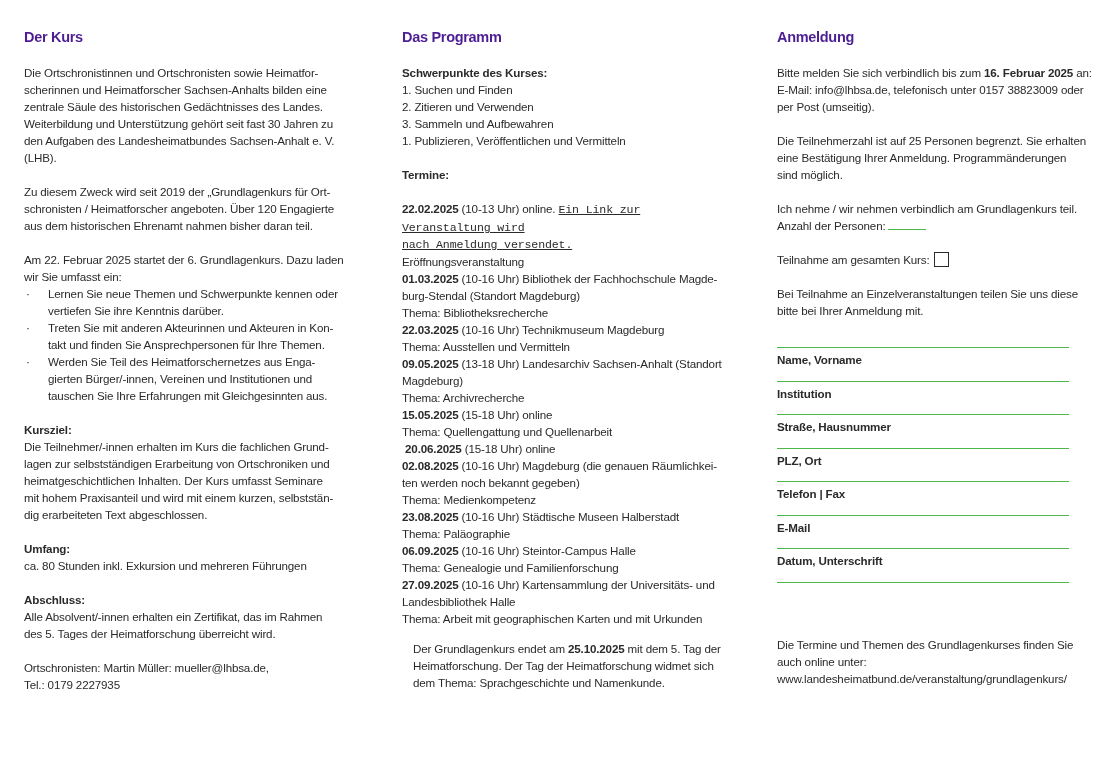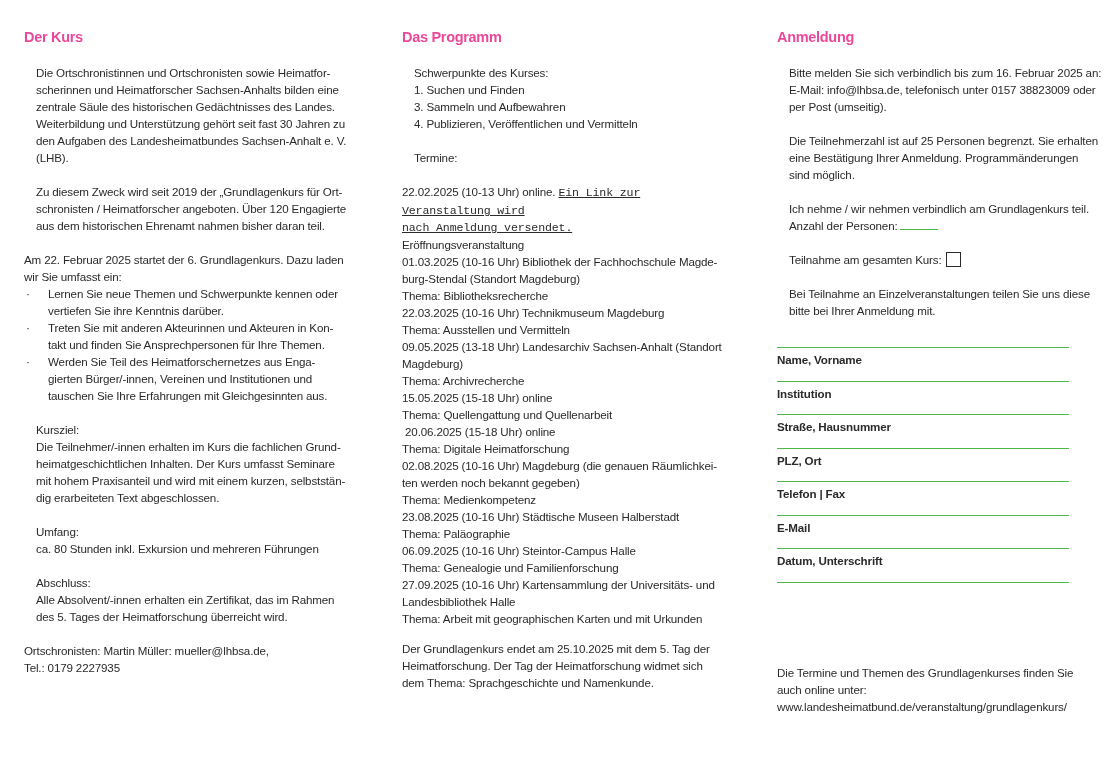--- a/index.html
+++ b/index.html
@@ -7,42 +7,42 @@
     width: 1120px; height: 784px; background: #ffffff; position: relative; overflow: hidden;
     font-family: "Liberation Sans", sans-serif; color: #2a2a2a;
     font-size: 11.6px; line-height: 17px; letter-spacing: -0.15px;
   }
   .col { position: absolute; top: 27px; }
   #col1 { left: 24px; width: 330px; }
   #col2 { left: 402px; width: 330px; }
   #col3 { left: 777px; width: 330px; }
   h2 {
     margin: 0 0 17px 0; font-size: 14.5px; line-height: 20px; font-weight: bold;
-    color: #ec4899; letter-spacing: -0.3px;
-  }
-  p { margin: 0 0 17px 12px; }
-  .bold { font-weight: normal; }
+    color: #4c1d95; letter-spacing: -0.3px;
+  }
+  p { margin: 0 0 17px 0; }
+  .bold { font-weight: bold; }
   ul.bullets { list-style: none; margin: 0 0 17px 0; padding: 0; }
   ul.bullets li { position: relative; padding-left: 24px; }
   ul.bullets li .dot { position: absolute; left: 2px; top: 0; }
   .link { text-decoration: underline; font-family: Liberation Mono, monospace; }
   .line { display: block; }
   .inline-field {
     display: inline-block; width: 38px; border-bottom: 1.5px solid #4cb848; vertical-align: baseline;
     height: 10px; margin-left: 2px;
   }
   .checkbox {
     display: inline-block; width: 15px; height: 15px; border: 1.4px solid #2a2a2a;
     vertical-align: -3px; margin-left: 4px; box-sizing: border-box;
   }
   .form-fields { margin-top: 28px; width: 292px; font-weight: bold; }
   .form-line { border-top: 1.5px solid #4cb848; height: 0; }
   .form-label { height: 32.5px; padding-top: 3px; box-sizing: border-box; }
-  .footer3 { position: absolute; top: 664px; left: 777px; width: 340px; }
-  .footer2 { position: absolute; top: 640px; left: 402px; width: 330px; }
+  .footer3 { position: absolute; top: 636px; left: 777px; width: 340px; }
+  .footer2 { position: absolute; top: 640px; left: 413px; width: 330px; }
 </style>
 </head>
 <body>
 
 <div id="col1" class="col">
   <h2>Der Kurs</h2>
   <p>
     <span class="line">Die Ortschronistinnen und Ortschronisten sowie Heimatfor-</span>
     <span class="line">scherinnen und Heimatforscher Sachsen-Anhalts bilden eine</span>
     <span class="line">zentrale Säule des historischen Gedächtnisses des Landes.</span>
@@ -73,20 +73,21 @@
     <li>
       <span class="dot">·</span>
       <span class="line">Werden Sie Teil des Heimatforschernetzes aus Enga-</span>
       <span class="line">gierten Bürger/-innen, Vereinen und Institutionen und</span>
       <span class="line">tauschen Sie Ihre Erfahrungen mit Gleichgesinnten aus.</span>
     </li>
   </ul>
   <p>
     <span class="line bold">Kursziel:</span>
     <span class="line">Die Teilnehmer/-innen erhalten im Kurs die fachlichen Grund-</span>
+    <span class="line">lagen zur selbstständigen Erarbeitung von Ortschroniken und</span>
     <span class="line">heimatgeschichtlichen Inhalten. Der Kurs umfasst Seminare</span>
     <span class="line">mit hohem Praxisanteil und wird mit einem kurzen, selbststän-</span>
     <span class="line">dig erarbeiteten Text abgeschlossen.</span>
   </p>
   <p>
     <span class="line bold">Umfang:</span>
     <span class="line">ca. 80 Stunden inkl. Exkursion und mehreren Führungen</span>
   </p>
   <p>
     <span class="line bold">Abschluss:</span>
@@ -97,22 +98,23 @@
     <span class="line">Ortschronisten: Martin Müller: mueller@lhbsa.de,</span>
     <span class="line">Tel.: 0179 2227935</span>
   </div>
 </div>
 
 <div id="col2" class="col">
   <h2>Das Programm</h2>
   <p>
     <span class="line bold">Schwerpunkte des Kurses:</span>
     <span class="line">1. Suchen und Finden</span>
+    <span class="line">2. Zitieren und Verwenden</span>
     <span class="line">3. Sammeln und Aufbewahren</span>
-    <span class="line">4. Publizieren, Veröffentlichen und Vermitteln</span>
+    <span class="line">1. Publizieren, Veröffentlichen und Vermitteln</span>
   </p>
   <p>
     <span class="line bold">Termine:</span>
   </p>
   <div>
 
     <div>
       <span class="bold">22.02.2025</span><span> (10-13 Uhr) online. </span><span class="link">Ein Link zur Veranstaltung wird</span>
       <span class="line link">nach Anmeldung versendet.</span>
       <span class="line">Eröffnungsveranstaltung</span>
@@ -135,21 +137,20 @@
       <span class="line">Thema: Archivrecherche</span>
     </div>
 
     <div>
       <span class="bold">15.05.2025</span><span> (15-18 Uhr) online</span>
       <span class="line">Thema: Quellengattung und Quellenarbeit</span>
     </div>
 
     <div>
       <span class="bold" style="white-space:pre"> 20.06.2025</span><span> (15-18 Uhr) online</span>
-      <span class="line">Thema: Digitale Heimatforschung</span>
     </div>
 
     <div>
       <span class="bold">02.08.2025</span><span> (10-16 Uhr) Magdeburg (die genauen Räumlichkei-</span>
       <span class="line">ten werden noch bekannt gegeben)</span>
       <span class="line">Thema: Medienkompetenz</span>
     </div>
 
     <div>
       <span class="bold">23.08.2025</span><span> (10-16 Uhr) Städtische Museen Halberstadt</span>

